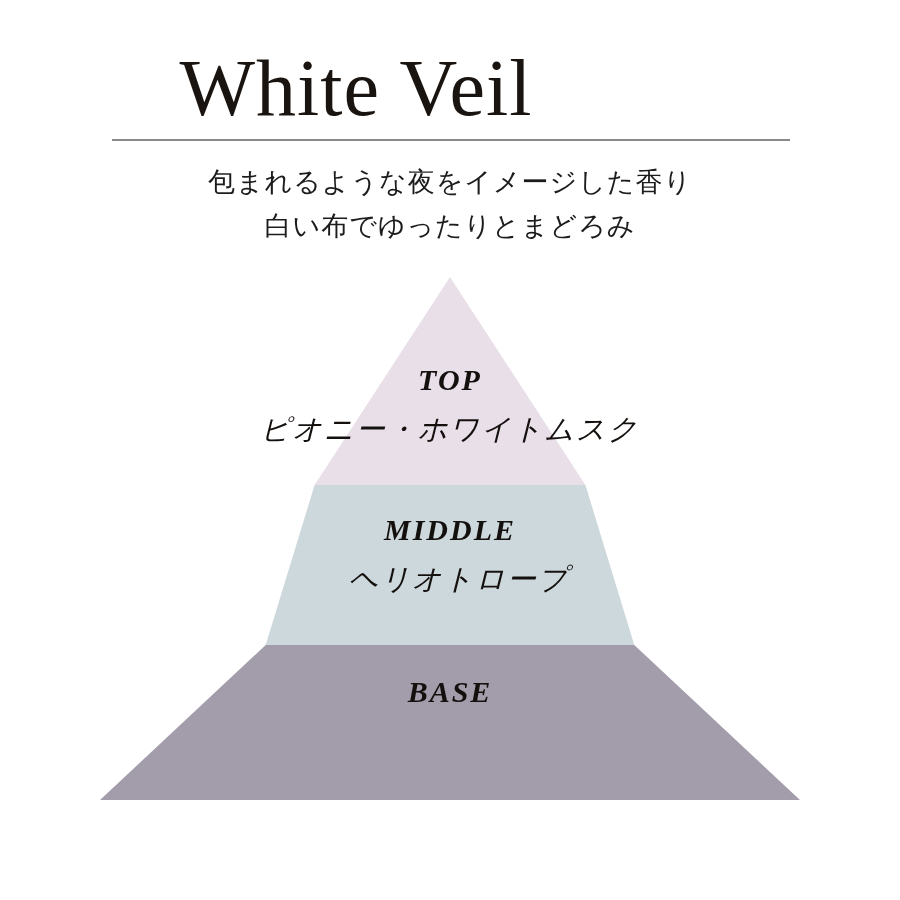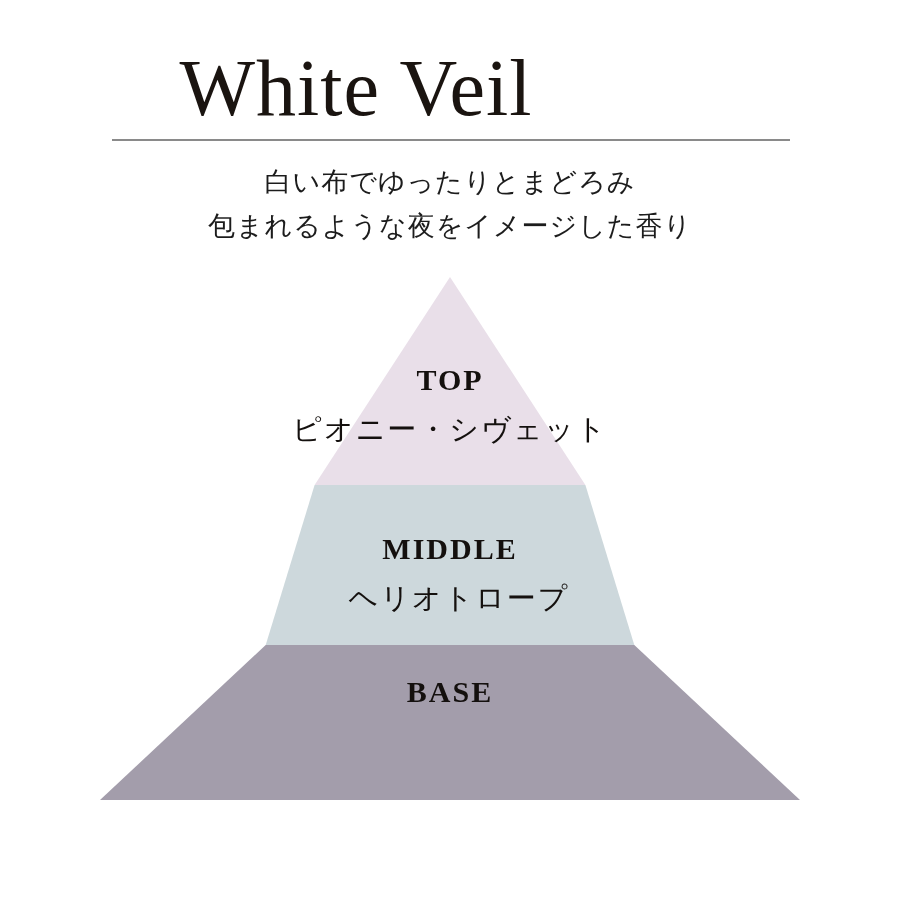--- a/index.html
+++ b/index.html
@@ -92,20 +92,21 @@
     left: 0;
     top: 0;
     width: 900px;
     height: 900px;
   }
 
   .layer {
     position: absolute;
     width: 900px;
     text-align: center;
+    font-style: italic;
   }
 
   .layer-name {
     font-family: "Liberation Serif", "DejaVu Serif", serif;
     font-size: 30px;
     font-weight: 700;
     letter-spacing: 2px;
     color: #14100e;
     line-height: 1;
     white-space: nowrap;
@@ -116,57 +117,57 @@
     font-size: 29px;
     letter-spacing: 2px;
     color: #14100e;
     line-height: 1;
     white-space: nowrap;
   }
 
   #layer-top      { top: 365px; }
   #layer-top .layer-notes    { margin-top: 20px; }
 
-  #layer-middle   { top: 534px; }
+  #layer-middle   { top: 515px; }
   #layer-middle .layer-notes { margin-top: 20px; padding-left: 18px; }
 
   #layer-base     { top: 677px; }
   #layer-base .layer-notes   { margin-top: 20px; }
 </style>
 </head>
 <body style="background: rgb(255, 255, 255);">
 
 <div class="page">
 
   <div class="header">
     <h1 class="product-title" style="color: rgb(26, 20, 16);">White Veil</h1>
   </div>
 
   <div class="title-divider" style="background: rgb(138, 138, 138);"></div>
 
   <div class="subtitle">
+    <span class="line">包まれるような夜をイメージした香り</span>
     <span class="line">白い布でゆったりとまどろみ</span>
-    <span class="line">包まれるような夜をイメージした香り</span>
   </div>
 
   <div class="pyramid-wrap">
     <svg class="pyramid-svg" viewBox="0 0 900 900" xmlns="http://www.w3.org/2000/svg">
 
       <polygon id="poly-base" points="265.7,645 634.3,645 800,800 100,800" fill="#a39dab"></polygon>
 
       <polygon id="poly-middle" points="314.6,485 585.4,485 634.3,645 265.7,645" fill="#cdd8dc"></polygon>
 
       <polygon id="poly-top" points="450,277 585.4,485 314.6,485" fill="#e9dfe9"></polygon>
     </svg>
 
     <div class="layers-text">
 
       <div class="layer" id="layer-top">
         <div class="layer-name">TOP</div>
-        <div class="layer-notes">ピオニー・シヴェット</div>
+        <div class="layer-notes">ピオニー・ホワイトムスク</div>
       </div>
 
       <div class="layer" id="layer-middle">
         <div class="layer-name">MIDDLE</div>
         <div class="layer-notes">ヘリオトロープ</div>
       </div>
 
       <div class="layer" id="layer-base">
         <div class="layer-name">BASE</div>
       </div>

